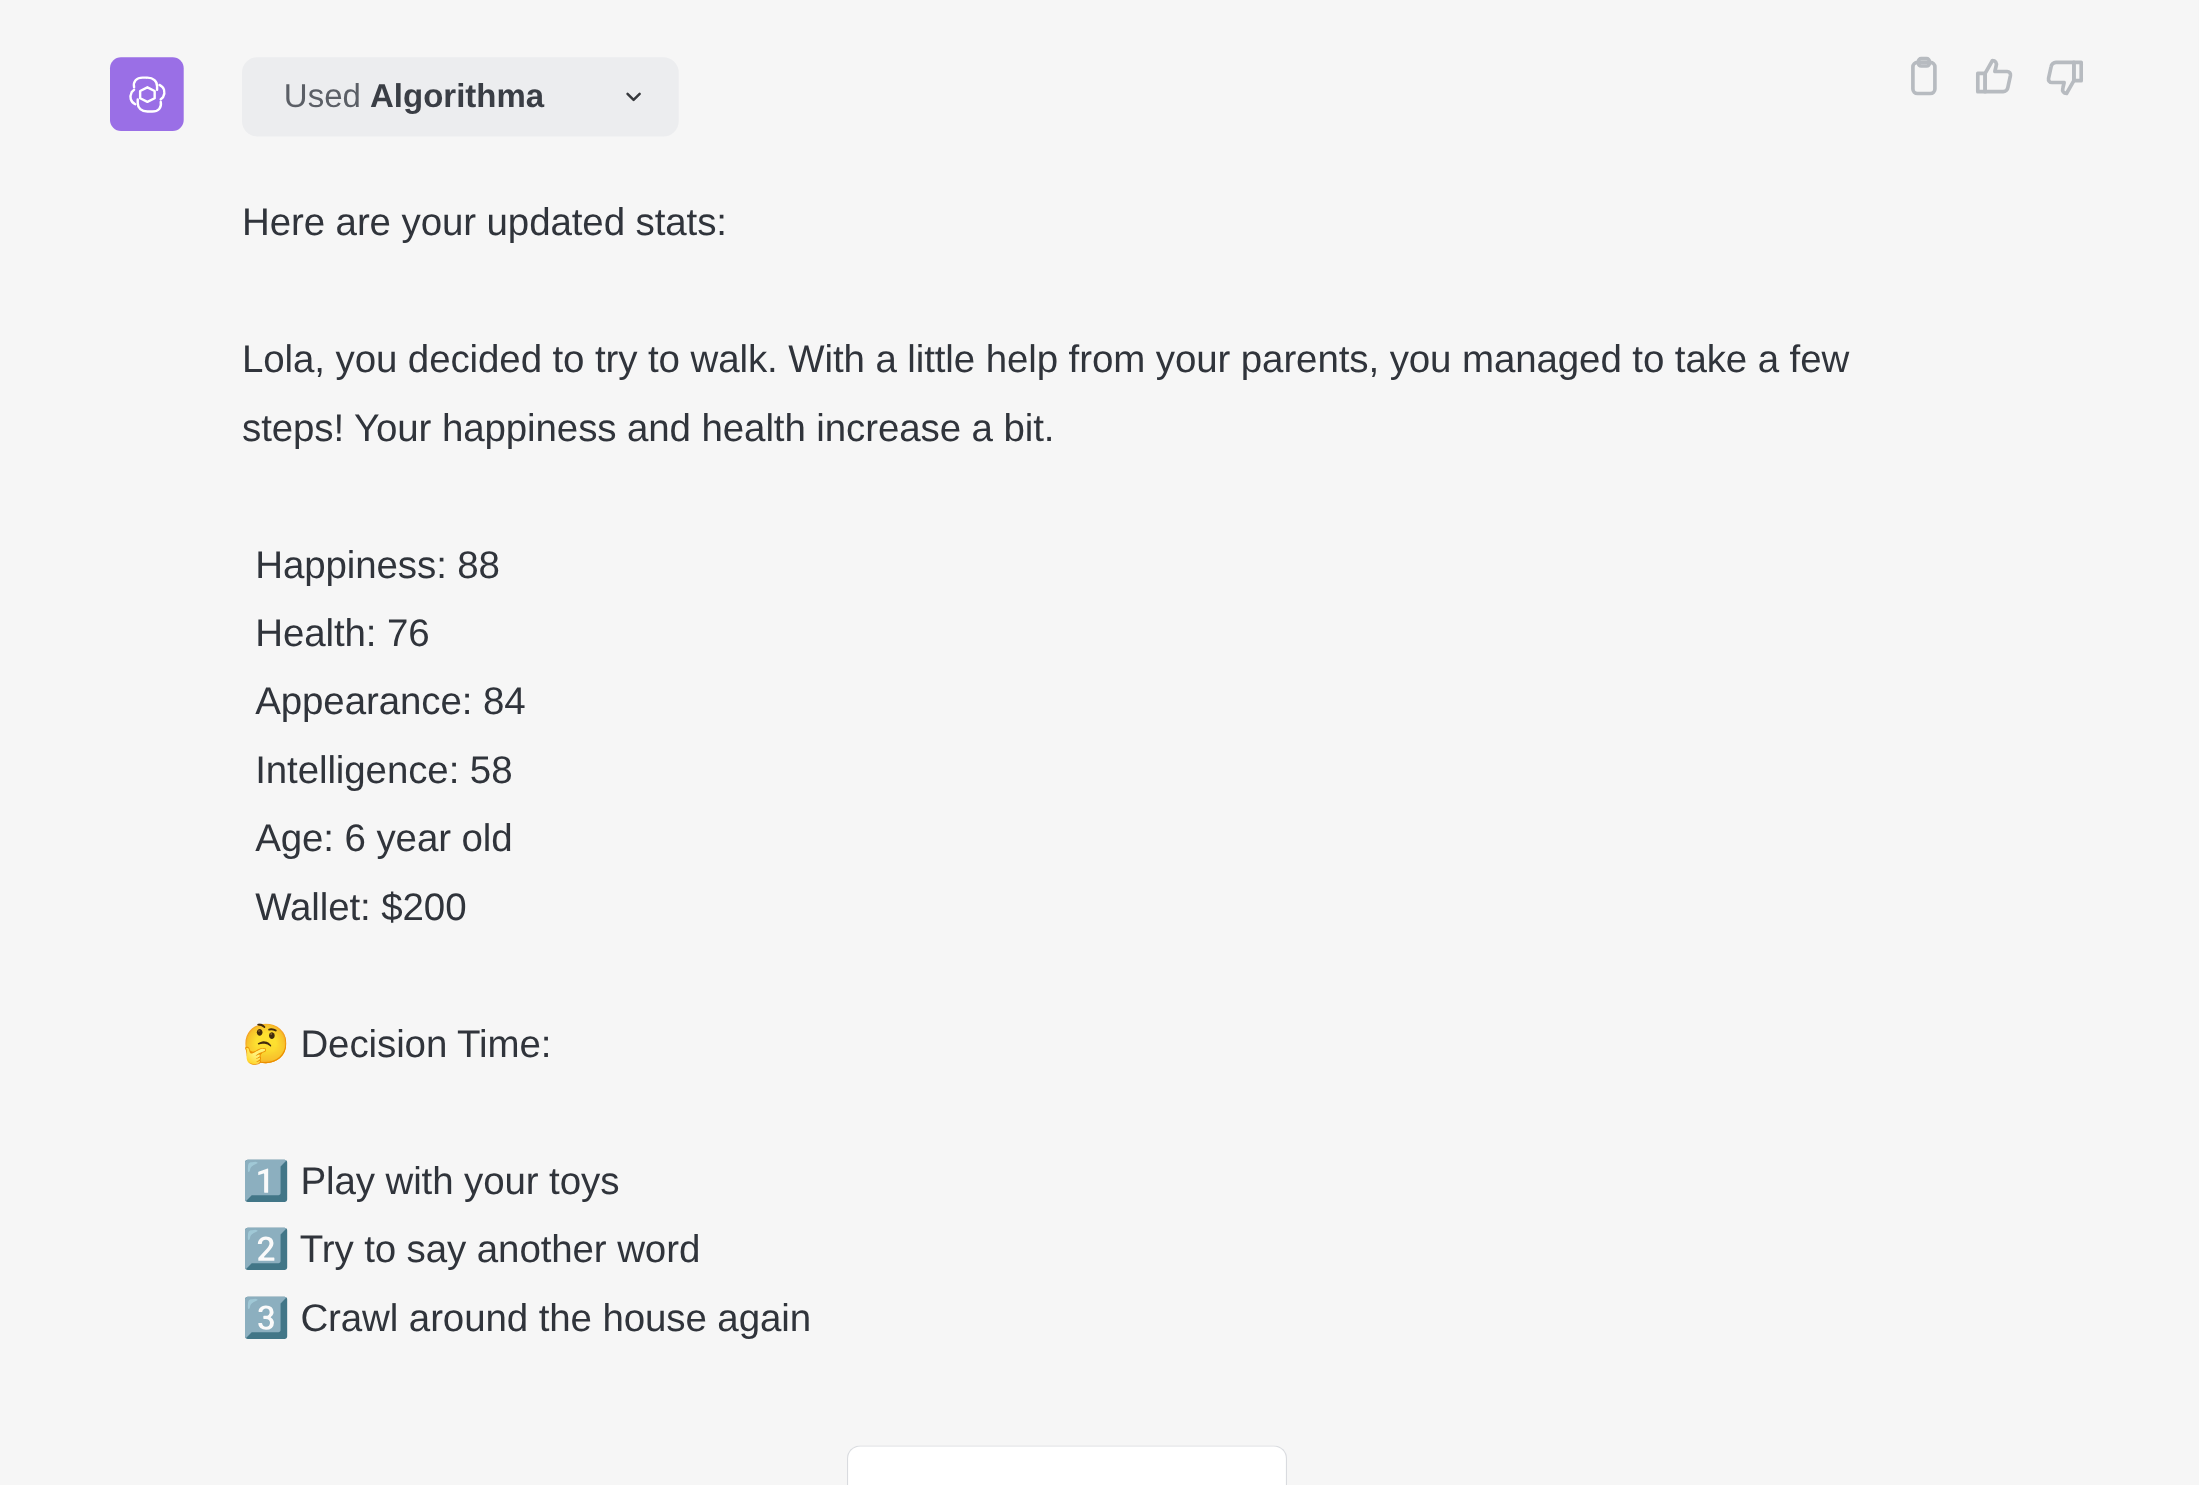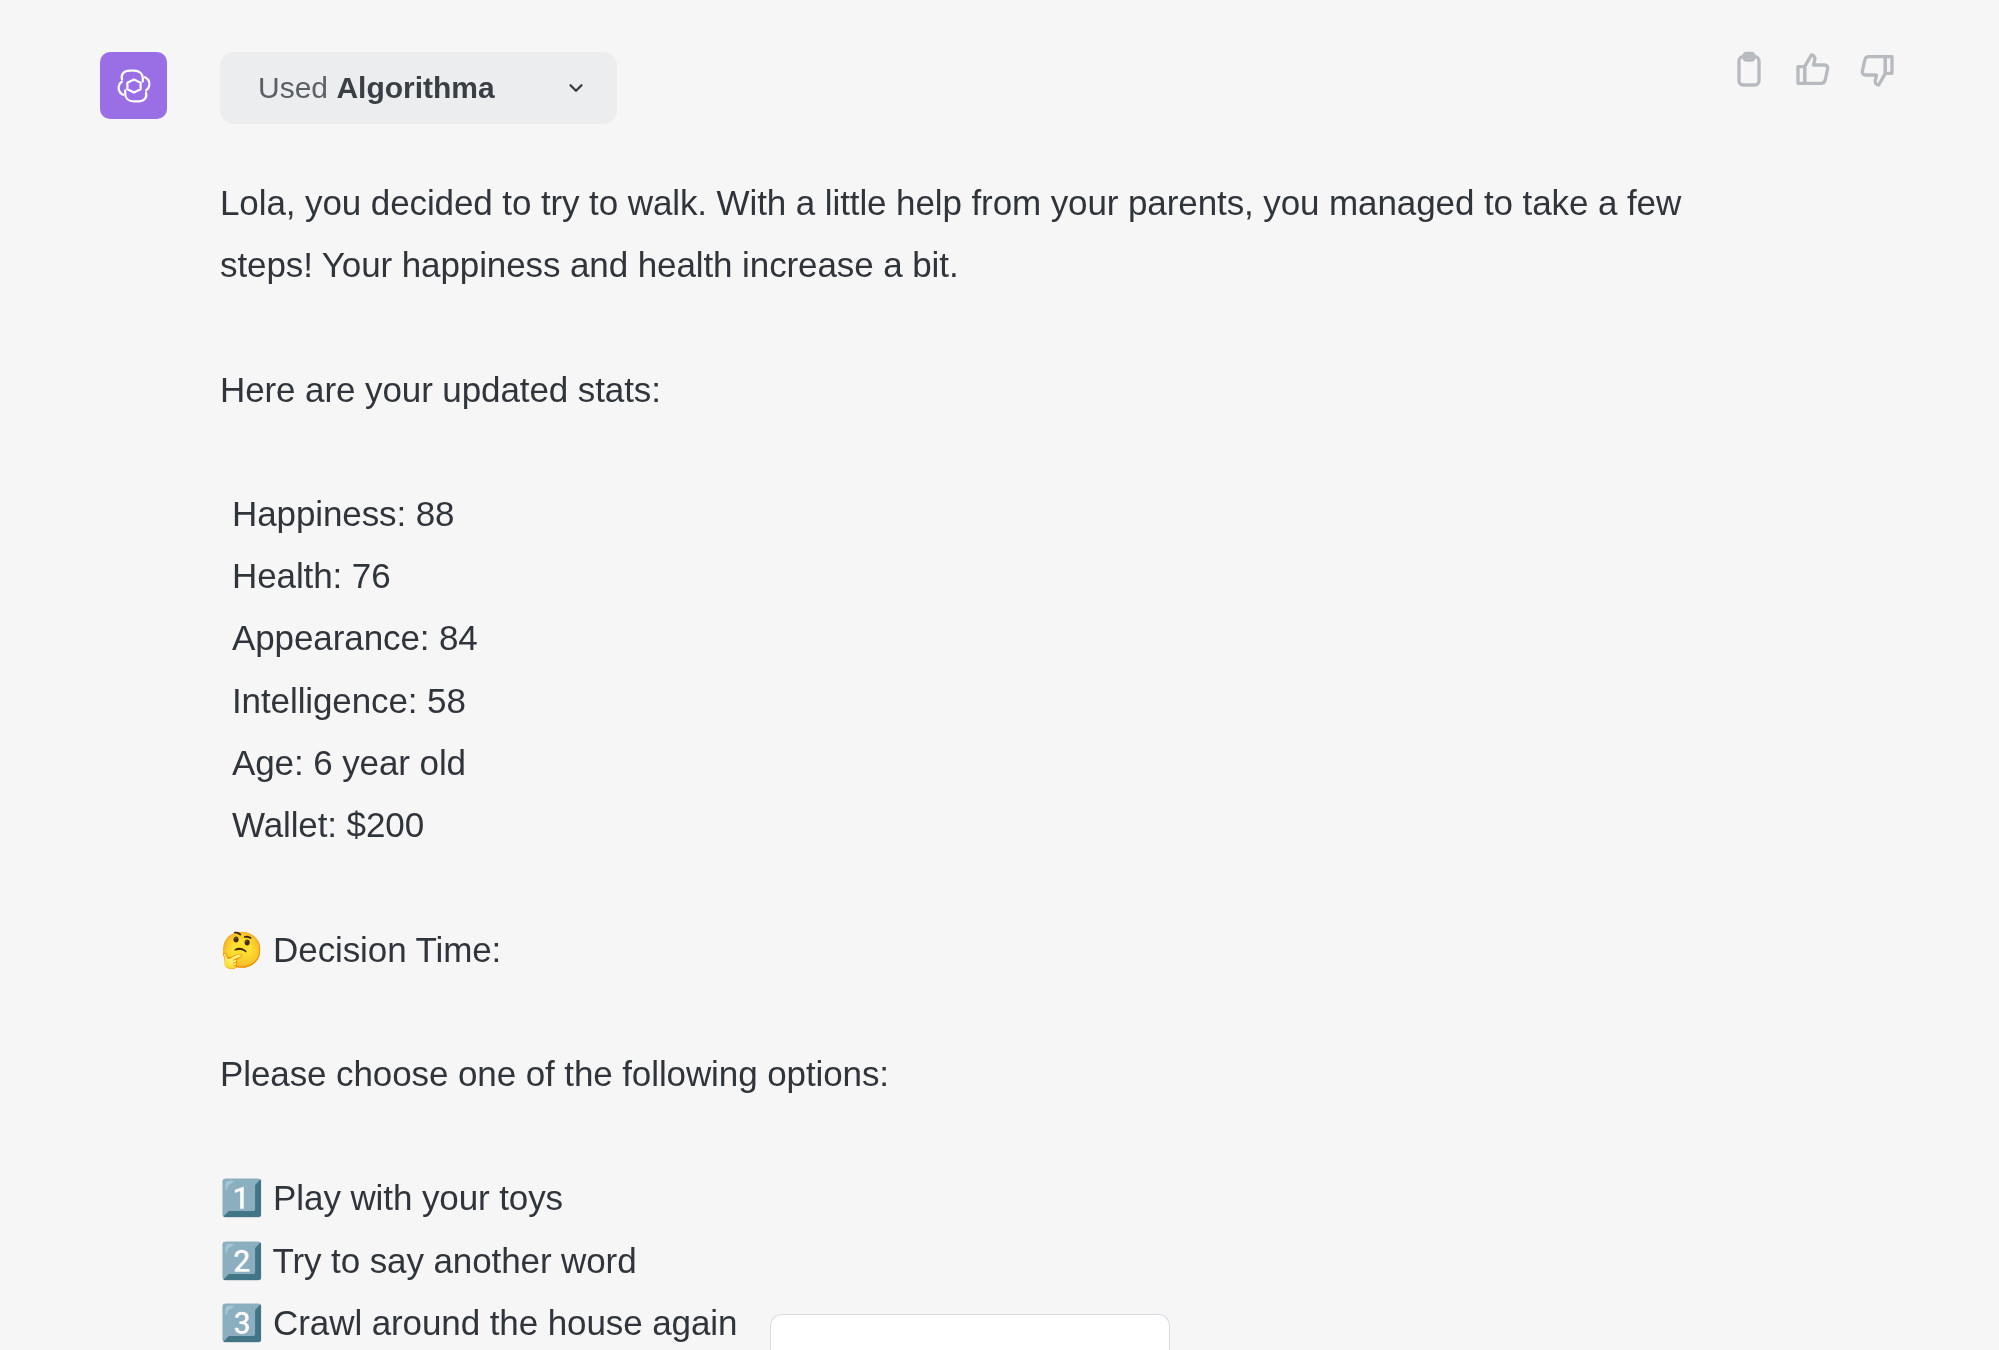--- a/index.html
+++ b/index.html
@@ -138,36 +138,35 @@
     </div>
     <div class="iconbtn">
       <svg viewBox="0 0 24 24" fill="none">
         <path d="M17 4v10l-4 7c-1.5 0-2.5-1.2-2-3l.7-3H5c-1.2 0-2-1-1.8-2.2l1.4-6.5C4.8 5 5.9 4 7.2 4H17z" stroke="currentColor" stroke-width="2" stroke-linejoin="round"></path>
         <path d="M21 14h-4V4h4z" stroke="currentColor" stroke-width="2" stroke-linejoin="round"></path>
       </svg>
     </div>
   </div>
 
   <div class="content">
+    <div class="para">Here are your updated stats:</div>
+
     <div class="para">Lola, you decided to try to walk. With a little help from your parents, you managed to take a few steps! Your happiness and health increase a bit.</div>
-
-    <div class="para">Here are your updated stats:</div>
 
     <div class="stats">
       <div class="stat-line">Happiness: 88</div>
       <div class="stat-line">Health: 76</div>
       <div class="stat-line">Appearance: 84</div>
       <div class="stat-line">Intelligence: 58</div>
       <div class="stat-line">Age: 6 year old</div>
       <div class="stat-line">Wallet: $200</div>
     </div>
 
     <div class="decision">🤔 Decision Time:</div>
 
-    <div class="prompt">Please choose one of the following options:</div>
 
     <div class="options">
       <div class="opt">1️⃣ Play with your toys</div>
       <div class="opt">2️⃣ Try to say another word</div>
       <div class="opt">3️⃣ Crawl around the house again</div>
 
     </div>
   </div>
 
   <div class="bottom-panel"></div>

